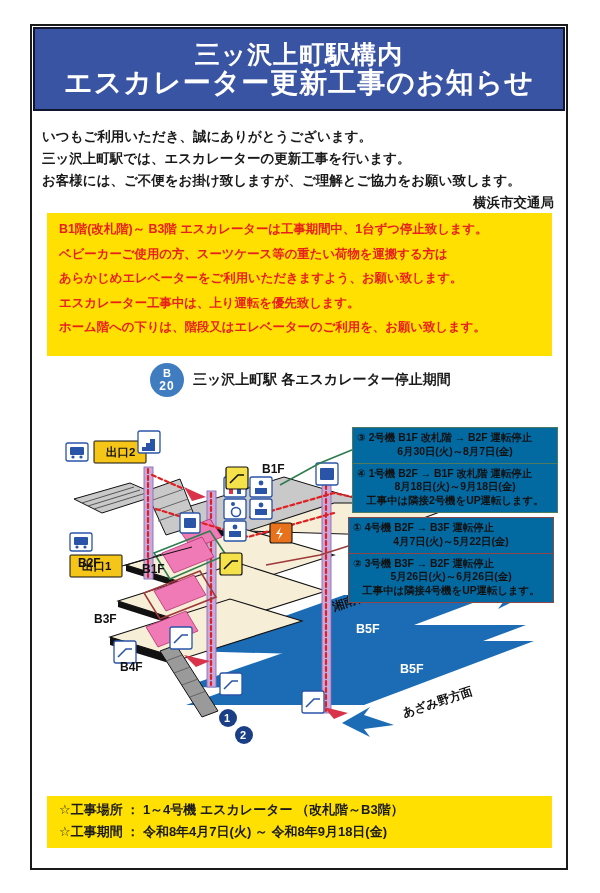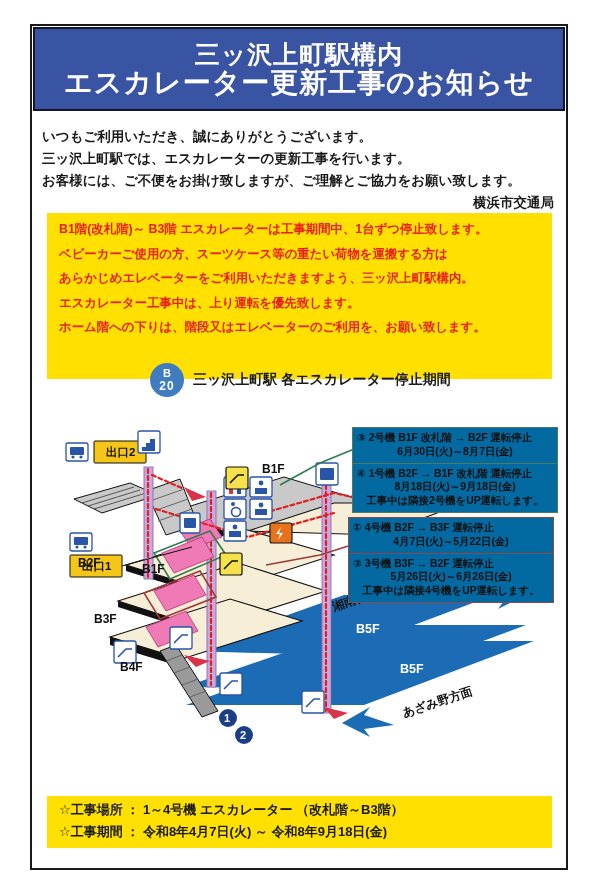--- a/index.html
+++ b/index.html
@@ -33,21 +33,21 @@
   
   .intro{
     position:absolute;left:42px;top:126px;width:516px;
     font-size:13.5px;color:#1a1a1a;font-weight:bold;line-height:1.62;
     white-space:nowrap;
   }
   .intro .right{text-align:right;padding-right:4px;}
 
   
   .notice{
-    position:absolute;left:47px;top:213px;width:505px;height:166px;
+    position:absolute;left:47px;top:213px;width:505px;height:143px;
     background:#ffe000;box-sizing:border-box;
     padding:9px 12px 8px 12px;
   }
   .notice p{
     margin:0 0 9px 0;color:#e8201c;font-size:12.4px;font-weight:bold;
     line-height:1.25;white-space:nowrap;
   }
 
   
   .badgerow{position:absolute;left:150px;top:363px;display:flex;align-items:center;gap:9px;}
@@ -110,21 +110,21 @@
   <div class="intro">
     <div>いつもご利用いただき、誠にありがとうございます。</div>
     <div>三ッ沢上町駅では、エスカレーターの更新工事を行います。</div>
     <div>お客様には、ご不便をお掛け致しますが、ご理解とご協力をお願い致します。</div>
     <div class="right">横浜市交通局</div>
   </div>
 
   <div class="notice">
     <p>B1階(改札階)～ B3階  エスカレーターは工事期間中、1台ずつ停止致します。</p>
     <p>ベビーカーご使用の方、スーツケース等の重たい荷物を運搬する方は</p>
-    <p>あらかじめエレベーターをご利用いただきますよう、三ッ沢上町駅構内。</p>
+    <p>あらかじめエレベーターをご利用いただきますよう、お願い致します。</p>
     <p>エスカレーター工事中は、上り運転を優先致します。</p>
     <p>ホーム階への下りは、階段又はエレベーターのご利用を、お願い致します。</p>
   </div>
 
   <div class="badgerow">
     <div class="badge">
       <span class="b-l">B</span>
       <span class="b-n">20</span>
     </div>
     <div class="cap">三ッ沢上町駅  各エスカレーター停止期間</div>

